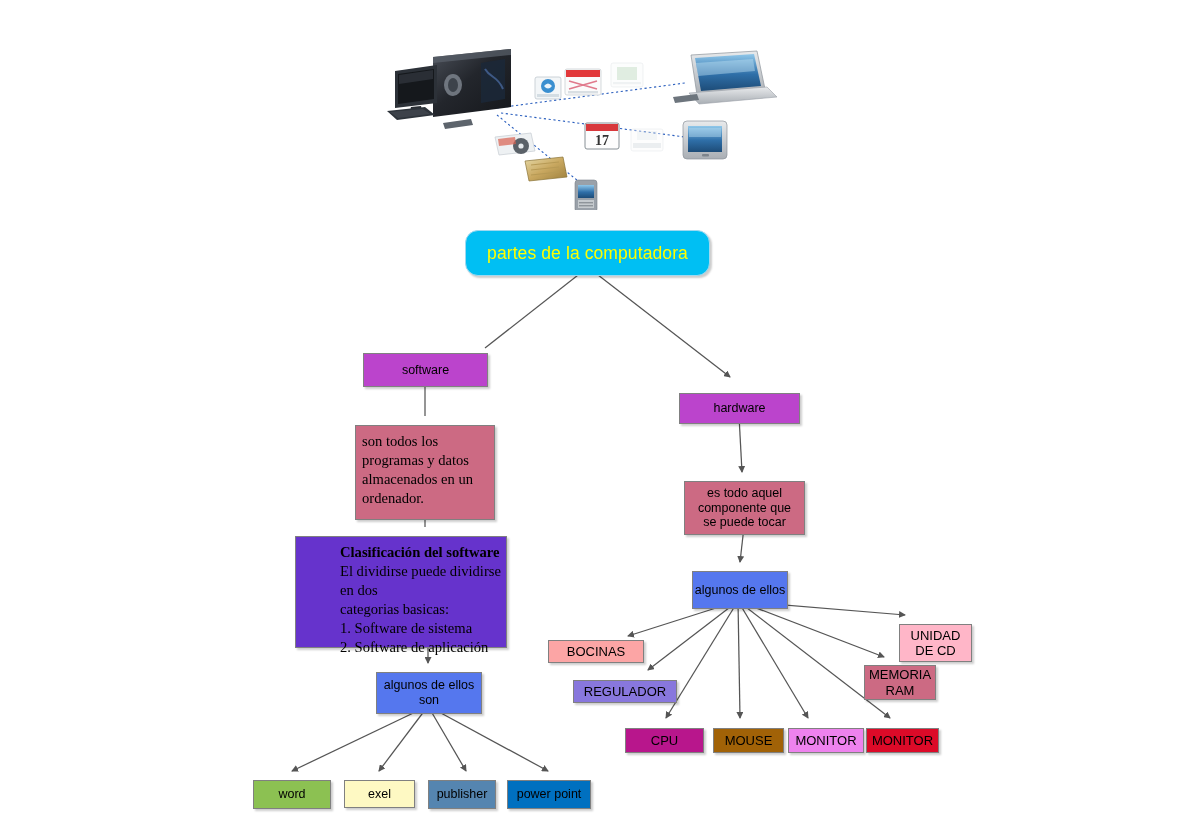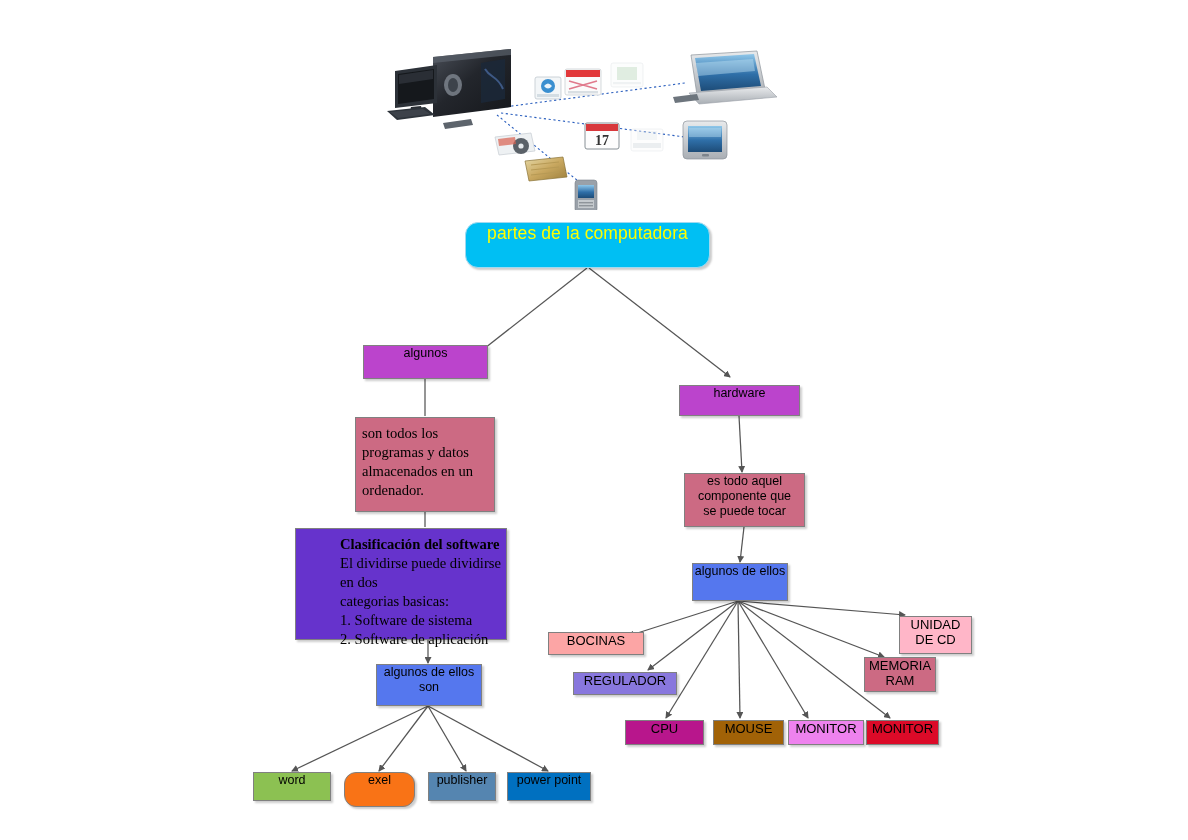--- a/index.html
+++ b/index.html
@@ -22,29 +22,31 @@
   }
   #edges {
     position: absolute;
     left: 0; top: 0;
     width: 1188px; height: 840px;
     pointer-events: none;
   }
   .node {
     position: absolute;
     display: flex;
+    align-items: center;
     justify-content: center;
     border: 1px solid #808080;
     box-shadow: 2px 2px 2px rgba(0,0,0,0.20);
     color: #000000;
     text-align: center;
     line-height: 1.18;
     font-size: 12.5px;
     font-family: "Liberation Sans", sans-serif;
     z-index: 3;
+    margin-top: 8px;
   }
   .node.title {
     border-radius: 13px;
     border: 1px solid #9fd9f0;
     font-size: 17.5px;
     letter-spacing: .1px;
   }
   .node.textbox {
     display: block;
     text-align: left;
@@ -218,21 +220,21 @@
       <path d="M738,601 L808,718" marker-end="url(#ah)"></path>
       <path d="M738,601 L890,718" marker-end="url(#ah)"></path>
     </g>
   </svg>
 
   <div class="node title" style="left:465px; top:222px; width:245px; height:46px; background:#00BFF3; color:#FFFF00;">
     <span>partes de la computadora</span>
   </div>
 
   <div class="node" style="left:363px; top:345px; width:125px; height:34px; background:#BB44CC;">
-    <span>algunos</span>
+    <span>software</span>
   </div>
 
   <div class="node textbox" style="left:355px; top:417px; width:140px; height:95px; background:#CC6A83;">
     <span>son todos los</span>
     <span>programas y datos</span>
     <span>almacenados en un</span>
     <span>ordenador.</span>
   </div>
 
   <div class="node textbox" style="left:295px; top:528px; width:212px; height:112px; background:#6633CC;padding-left:44px;">
@@ -243,21 +245,21 @@
     <span>2. Software de aplicación</span>
   </div>
 
   <div class="node" style="left:376px; top:664px; width:106px; height:42px; background:#5577EE;">
     <span>algunos de ellos son</span>
   </div>
 
   <div class="node" style="left:253px; top:772px; width:78px; height:29px; background:#8CC152;">
     <span>word</span>
   </div>
-  <div class="node" style="left:344px; top:772px; width:71px; height:35px; background:#f97316;border-radius:12px;">
+  <div class="node" style="left:344px; top:772px; width:71px; height:28px; background:#fef9c3;">
     <span>exel</span>
   </div>
   <div class="node" style="left:428px; top:772px; width:68px; height:29px; background:#5585B0;">
     <span>publisher</span>
   </div>
   <div class="node" style="left:507px; top:772px; width:84px; height:29px; background:#0070C0;">
     <span>power point</span>
   </div>
 
   <div class="node" style="left:679px; top:385px; width:121px; height:31px; background:#BB44CC;">

